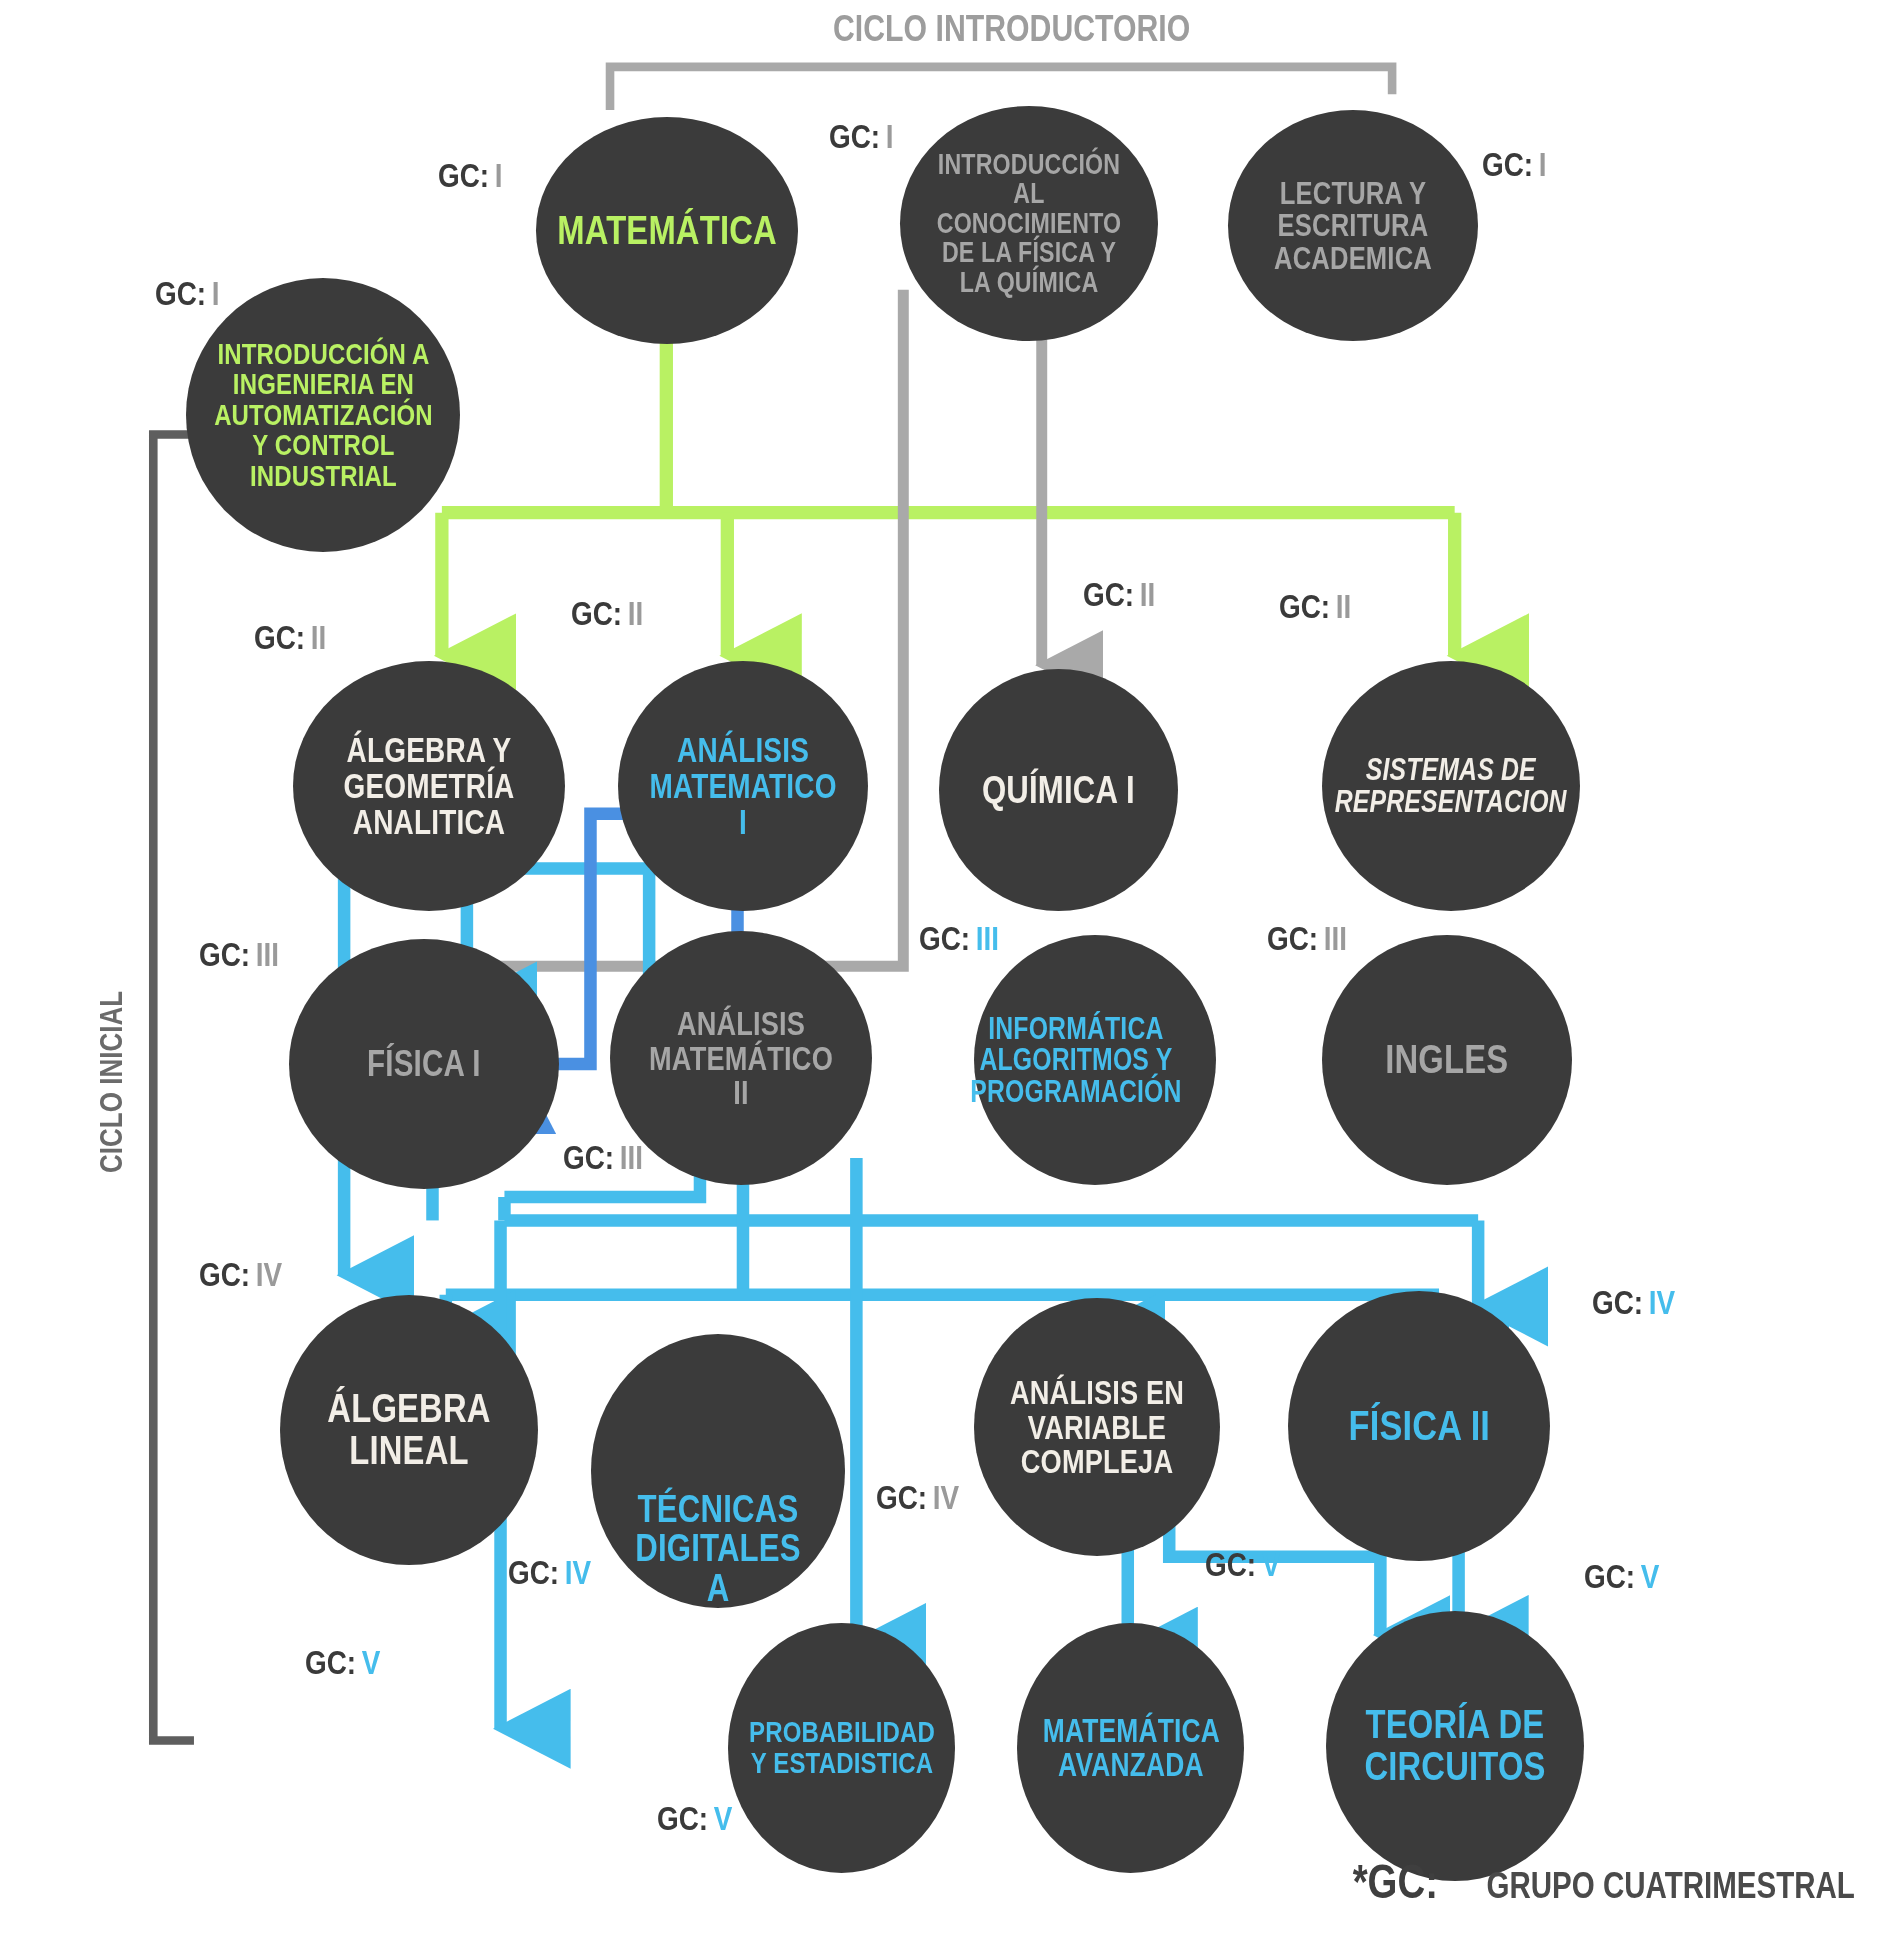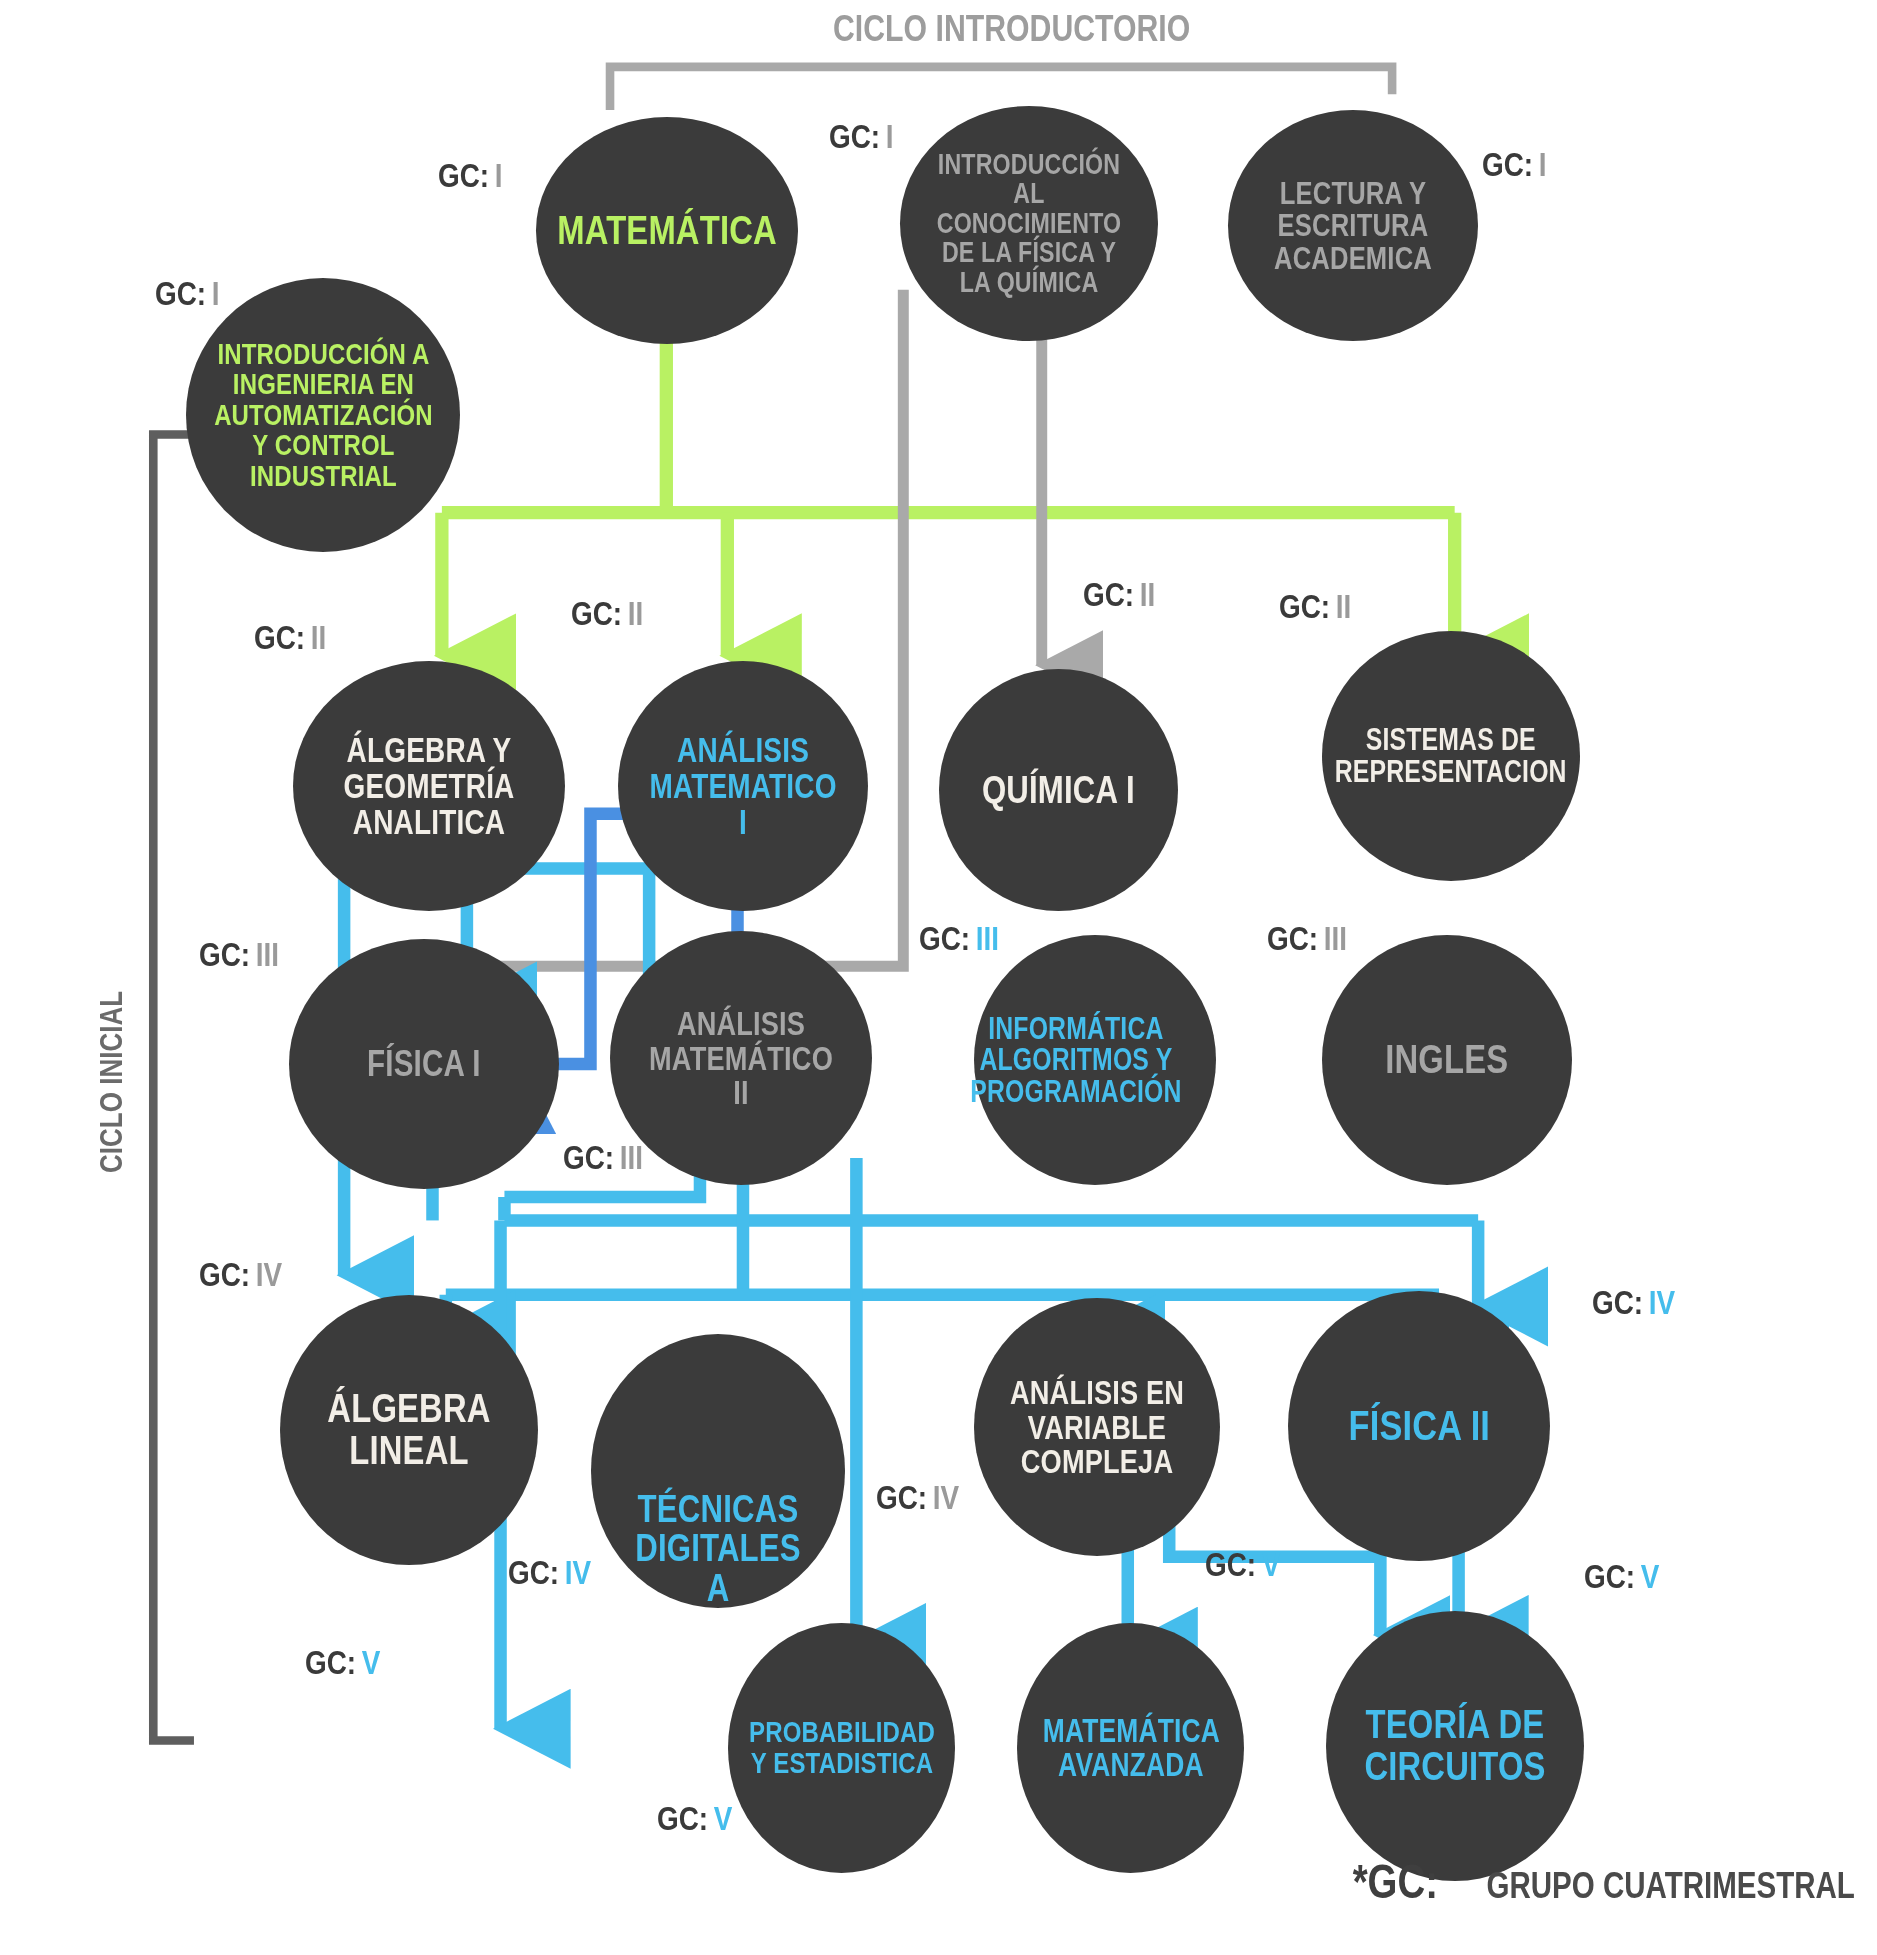--- a/index.html
+++ b/index.html
@@ -133,21 +133,21 @@
   </div>
 
   <div class="node c-blue" style="left:618px;top:661px;width:250px;height:250px;">
     <span class="lbl" style="font-size:35px;">ANÁLISIS MATEMATICO I</span>
   </div>
 
   <div class="node c-white" style="left:939px;top:669px;width:239px;height:242px;">
     <span class="lbl" style="font-size:39px;">QUÍMICA I</span>
   </div>
 
-  <div class="node c-white" style="left:1322px;top:631px;width:258px;height:250px;">
+  <div class="node c-white" style="left:1322px;top:661px;width:258px;height:250px;font-style:italic;">
     <span class="lbl" style="font-size:31px;">SISTEMAS DE REPRESENTACION</span>
   </div>
 
   <div class="node c-gray" style="left:289px;top:939px;width:270px;height:250px;">
     <span class="lbl" style="font-size:37px;">FÍSICA I</span>
   </div>
 
   <div class="node c-gray" style="left:610px;top:931px;width:262px;height:254px;">
     <span class="lbl" style="font-size:34px;">ANÁLISIS MATEMÁTICO II</span>
   </div>

